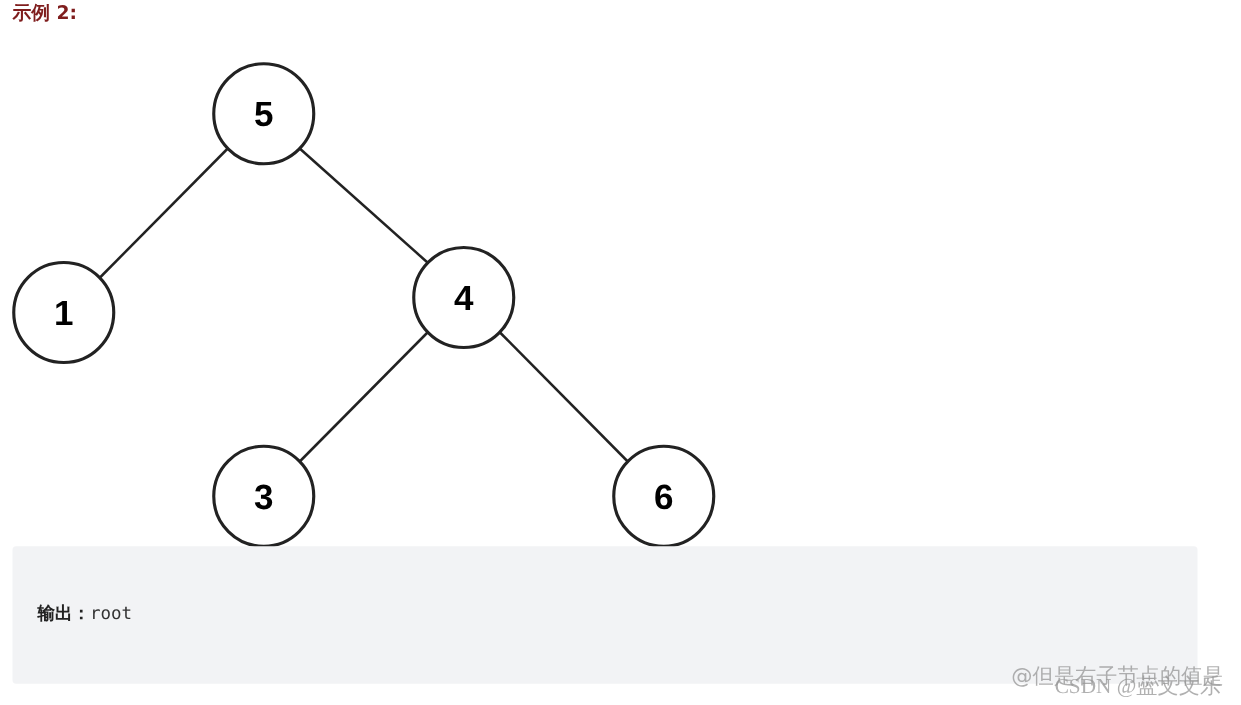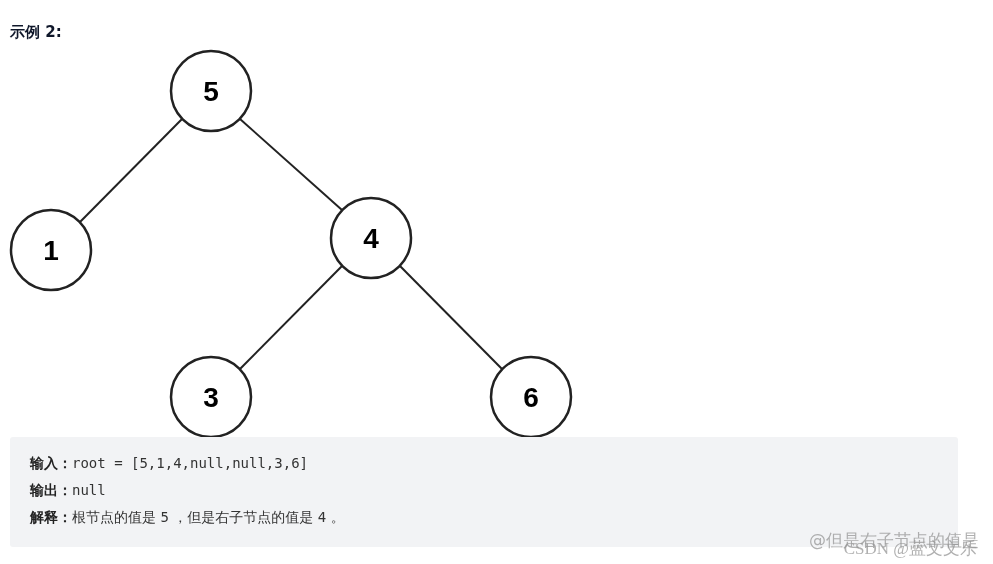--- a/index.html
+++ b/index.html
@@ -1,18 +1,18 @@
 <!DOCTYPE html>
 <html><head>
   <meta charset="utf-8">
   <style>
     html, body { margin: 0; padding: 0; background: #ffffff; }
     body { width: 993px; height: 564px; position: relative; overflow: hidden;
            font-family: "DejaVu Sans", "Liberation Sans", sans-serif; }
-    .heading { position: absolute; left: 10px; top: 23px; font-size: 15px; font-weight: bold; color: #0f172a; }
+    .heading { position: absolute; left: 10px; top: 1px; font-size: 15px; font-weight: bold; color: #7f1d1d; }
     .tree { position: absolute; left: 0; top: 0; }
     .node-label { font-family: "Liberation Sans", "DejaVu Sans", sans-serif; font-weight: bold; font-size: 28px; }
     .example-box { position: absolute; left: 10px; top: 437px; width: 948px; height: 110px; background: #f2f3f5; border-radius: 3px; }
     .line { position: absolute; left: 20px; font-size: 14px; color: #333; }
     .line .label { font-weight: bold; color: #222; }
     .line .mono { font-family: "DejaVu Sans Mono", "Liberation Mono", monospace; font-size: 14px; color: #333; }
     .line1 { top: 18px; }
     .line2 { top: 45px; }
     .line3 { top: 72px; }
     .watermark { position: absolute; right: 14px; bottom: 8px; font-size: 17px; color: rgba(150,150,150,0.75); }
@@ -48,27 +48,21 @@
     <circle cx="211" cy="397" r="40" fill="#fff" stroke="#222" stroke-width="2.5"></circle>
     <text class="node-label" x="211" y="407" text-anchor="middle">3</text>
   </g>
   <g>
     <circle cx="531" cy="397" r="40" fill="#fff" stroke="#222" stroke-width="2.5"></circle>
     <text class="node-label" x="531" y="407" text-anchor="middle">6</text>
   </g>
 </svg>
 
 <div class="example-box">
-  <div class="line line1">
-    <span class="label">输入：</span><span class="mono">root = [5,1,4,null,null,3,6]</span>
-  </div>
   <div class="line line2">
-    <span class="label">输出：</span><span class="mono">null</span>
-  </div>
-  <div class="line line3">
-    <span class="label">解释：</span><span>根节点的值是 </span><span class="mono">5</span><span> ，但是右子节点的值是 </span><span class="mono">4</span><span> 。</span>
+    <span class="label">输出：</span><span class="mono">root</span>
   </div>
 </div>
 
 <div class="watermark">
   <span class="wm1">@但是右子节点的值是</span>
   <span class="wm2">CSDN @蓝文文乐</span>
 </div>
 
 </body></html>

